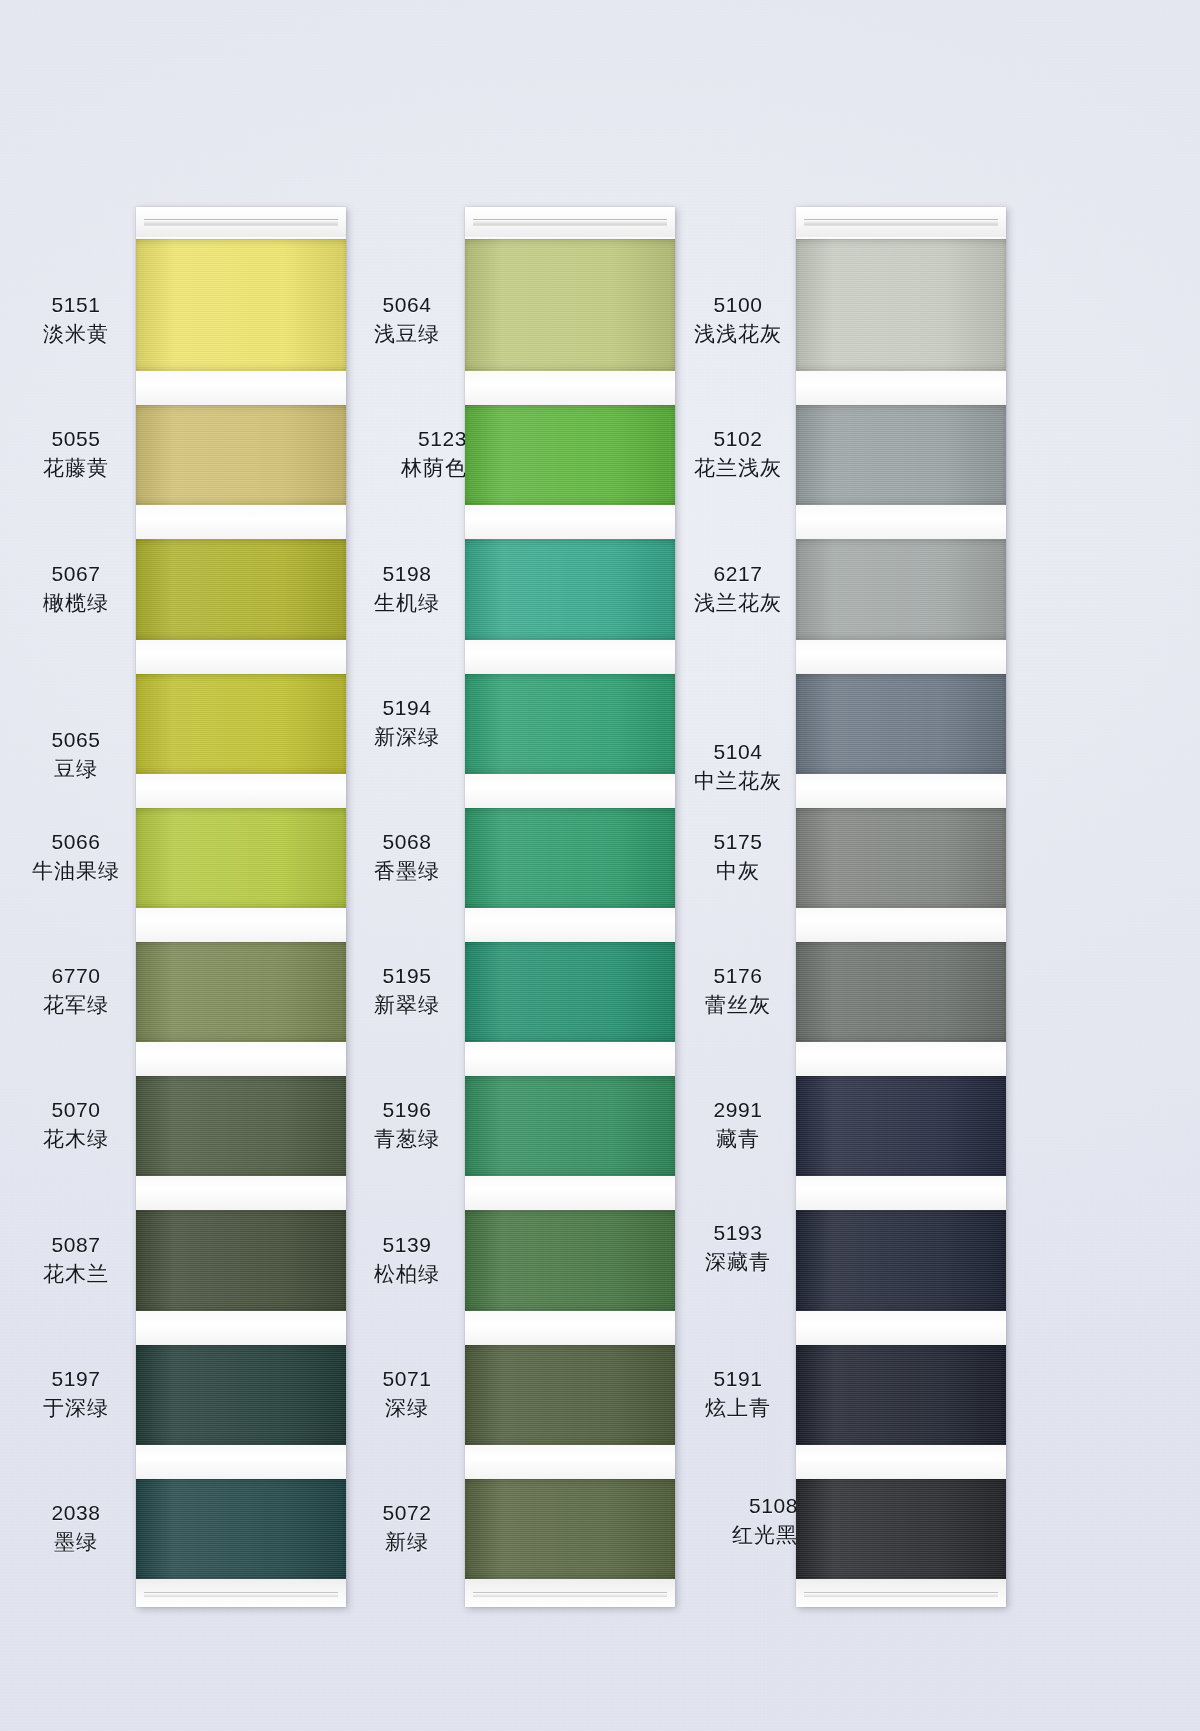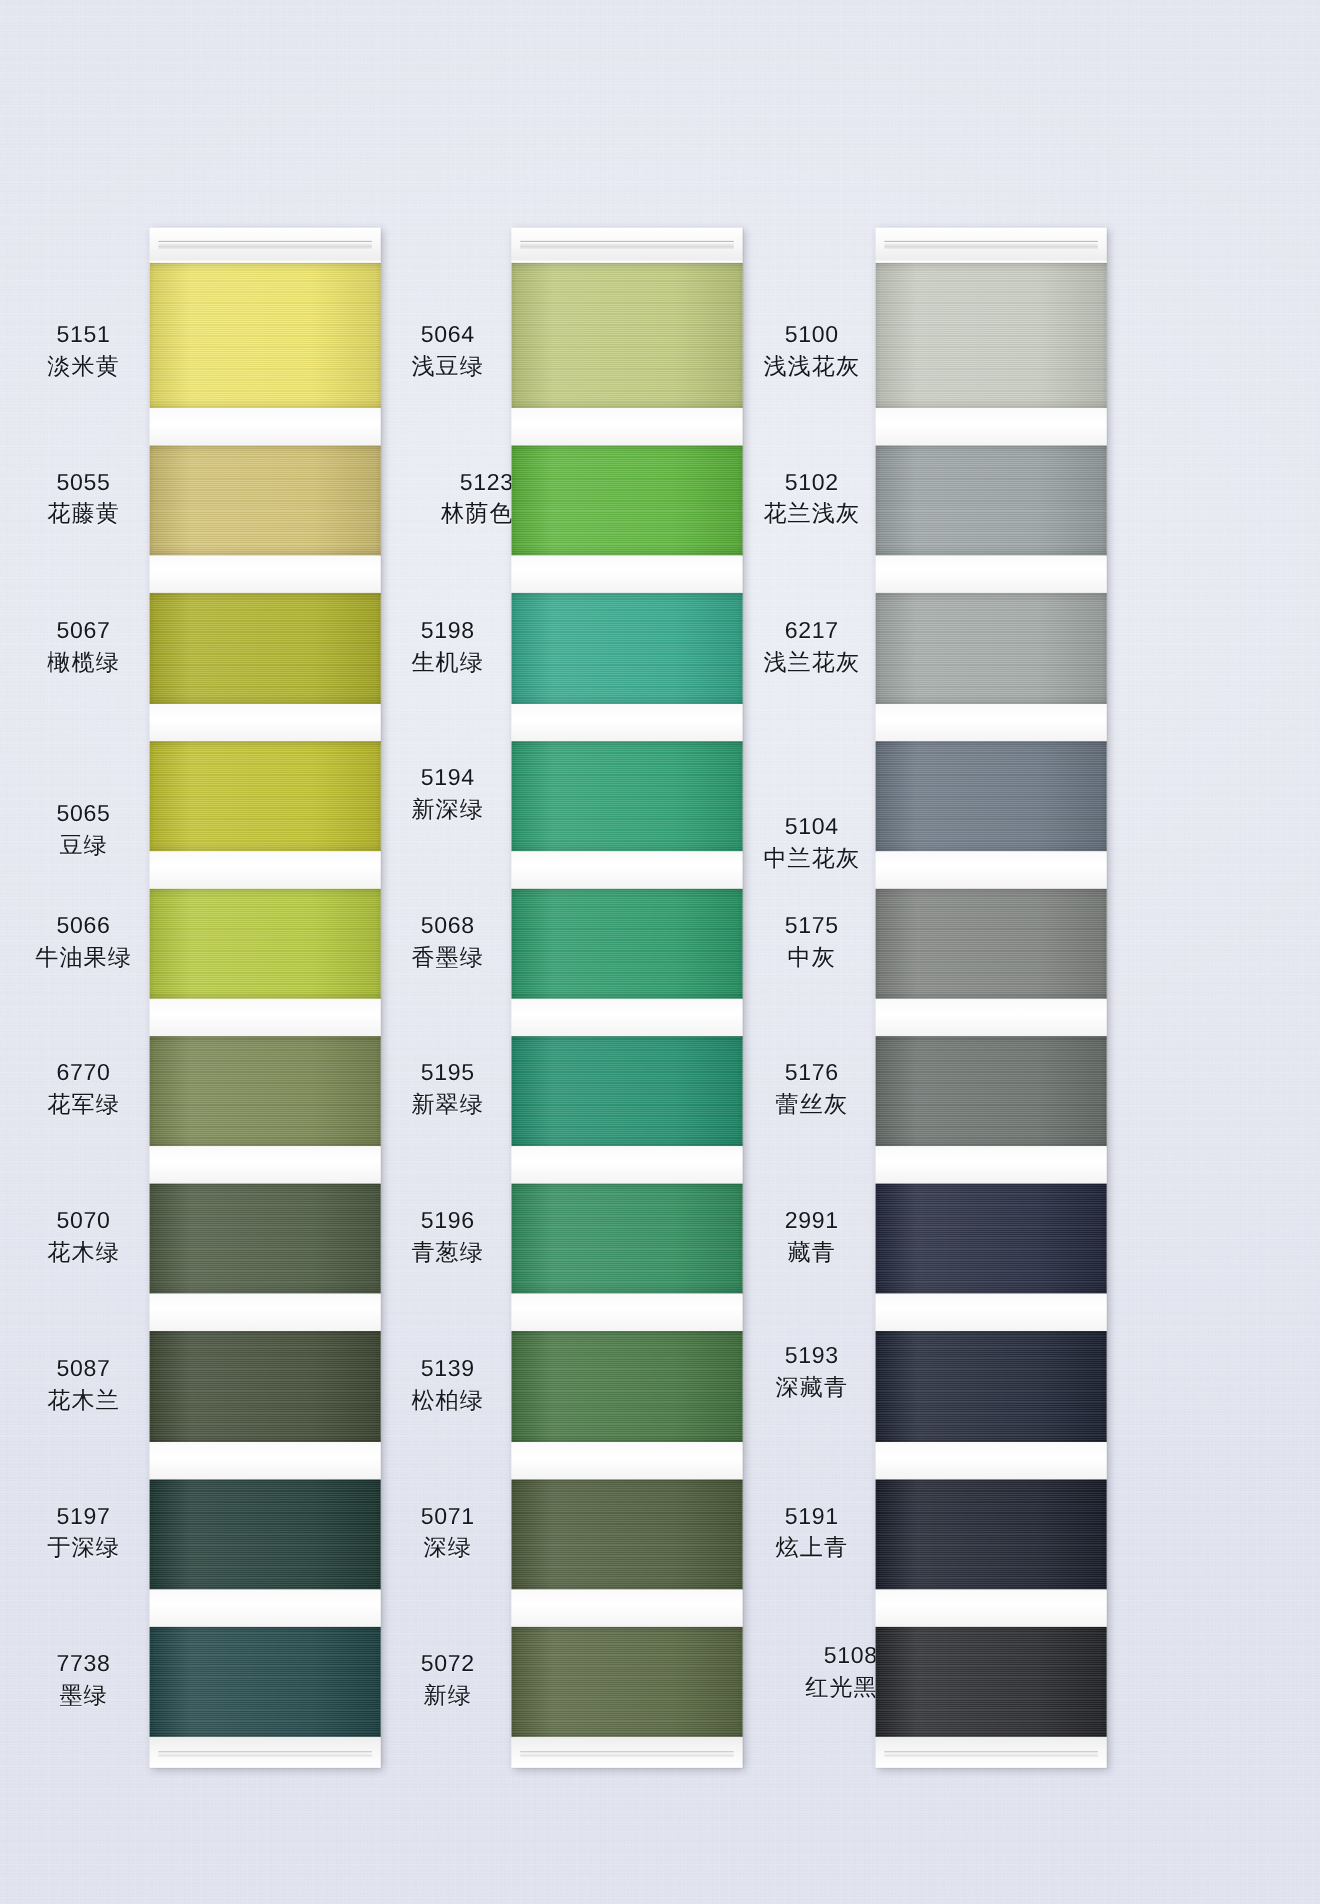--- a/index.html
+++ b/index.html
@@ -133,21 +133,21 @@
       </div>
       <div class="label" style="top: 1023.5px;">
         <div class="code">5087</div>
         <div class="name">花木兰</div>
       </div>
       <div class="label" style="top: 1157.7px;">
         <div class="code">5197</div>
         <div class="name">于深绿</div>
       </div>
       <div class="label" style="top: 1291.9px;">
-        <div class="code">7738</div>
+        <div class="code">2038</div>
         <div class="name">墨绿</div>
       </div>
     </div>
   <div class="card" id="card-1" style="left:136px;">
     <div class="topband"></div>
     <div class="swatches">
         <div class="gap" style="top: 0px; height: 2px;"></div>
         <div class="swatch" title="5151 淡米黄" style="top: 2px; height: 132.2px; background-color: rgb(240, 231, 106);"></div>
         <div class="gap" style="top: 134.2px; height: 34px;"></div>
         <div class="swatch" title="5055 花藤黄" style="top: 168.2px; height: 100.2px; background-color: rgb(211, 194, 115);"></div>

